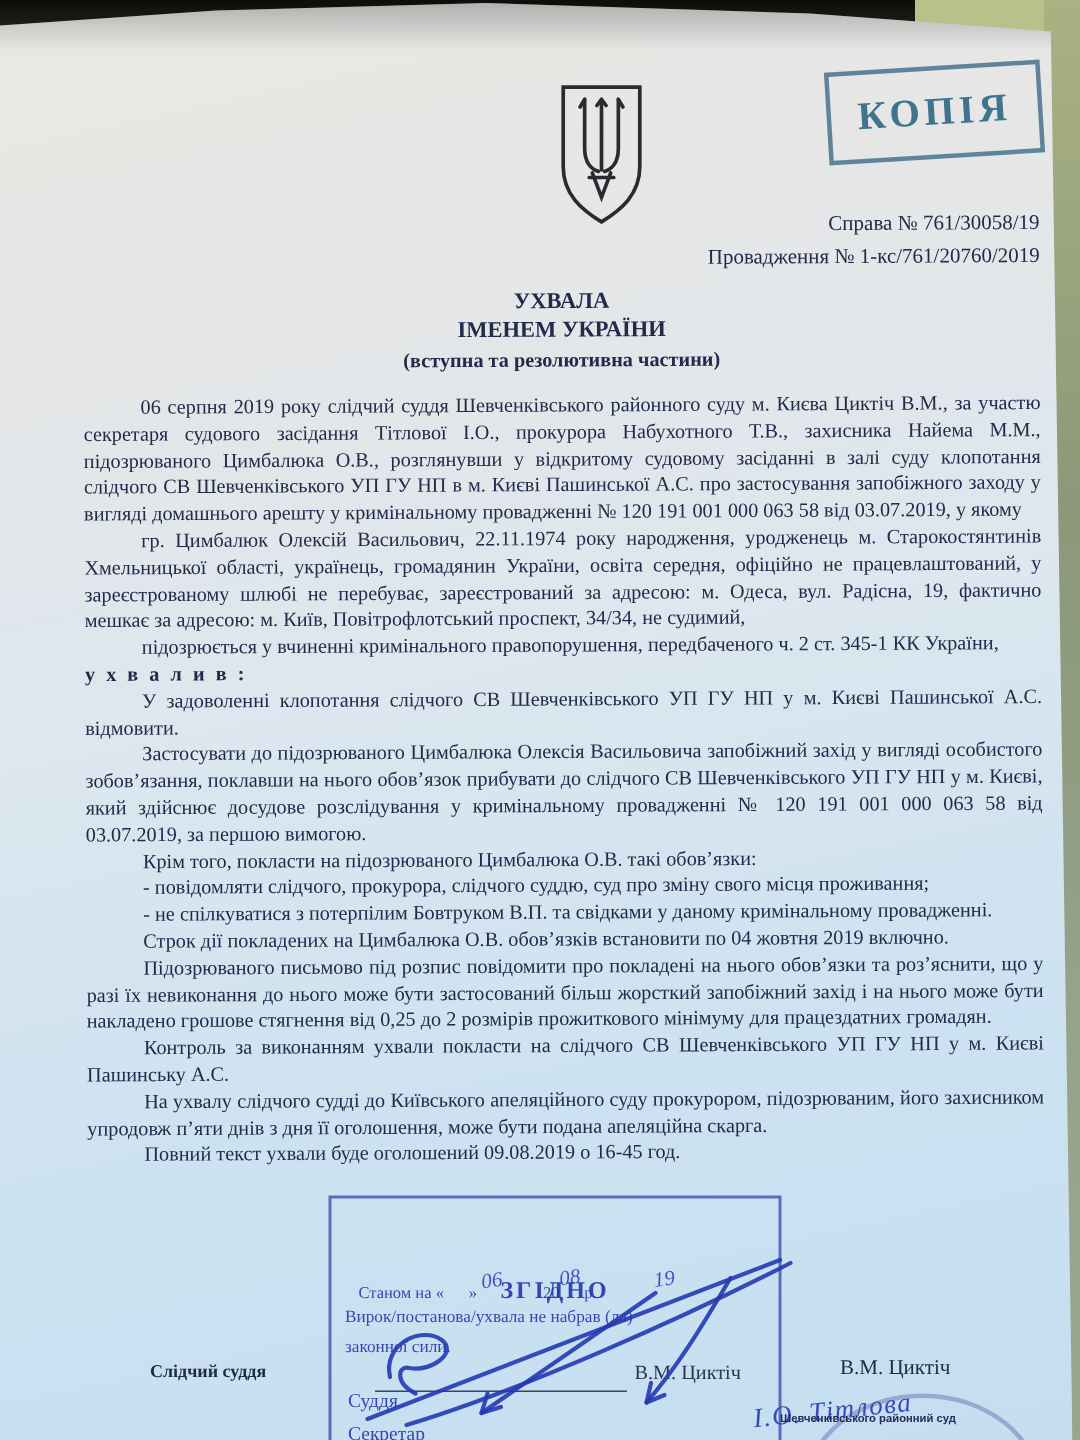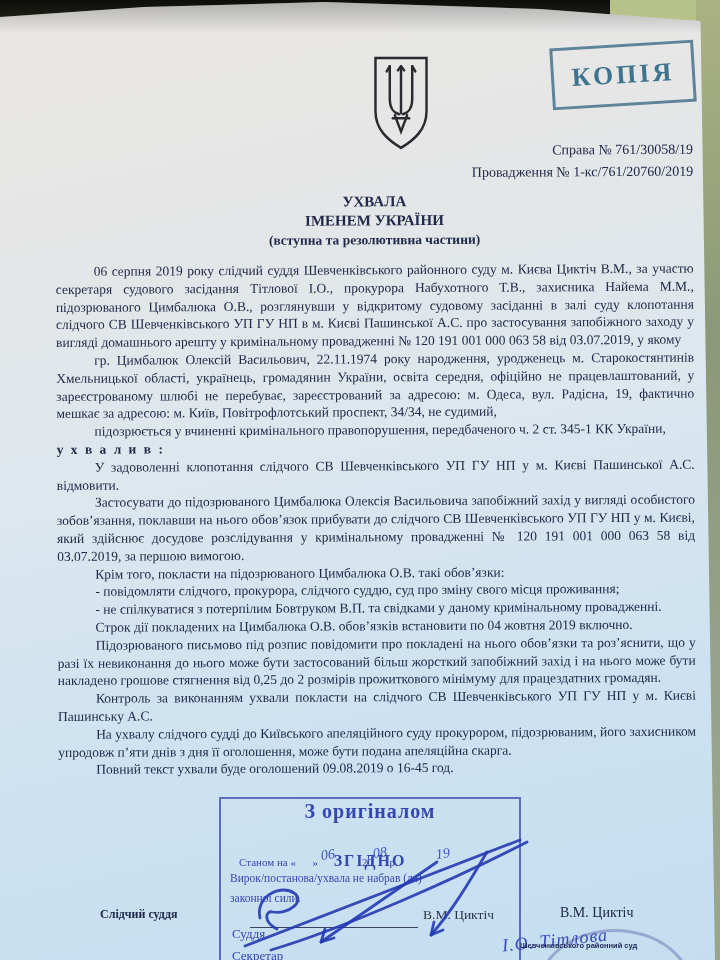--- a/index.html
+++ b/index.html
@@ -107,21 +107,20 @@
         <p>Повний текст ухвали буде оголошений 09.08.2019 о 16-45 год.</p>
       </div>
     </div>
 
     <div class="sig-left">Слідчий суддя</div>
     <div class="sig-name-inner">В.М. Циктіч</div>
     <div class="sig-underline"></div>
     <div class="sig-right">В.М. Циктіч</div>
 
     <div class="cert-stamp">
-      <div class="cs1">З оригіналом</div>
       <div class="cs2">ЗГІДНО</div>
       <div class="cs3">Станом на «      »                20      р.</div>
       <div class="cs4">Вирок/постанова/ухвала не набрав (ла)</div>
       <div class="cs5">законної сили.</div>
       <div class="cs-judge">Суддя</div>
       <div class="cs-secretary">Секретар</div>
       <div class="hw hw-day">06</div>
       <div class="hw hw-month">08</div>
       <div class="hw hw-year">19</div>
     </div>

